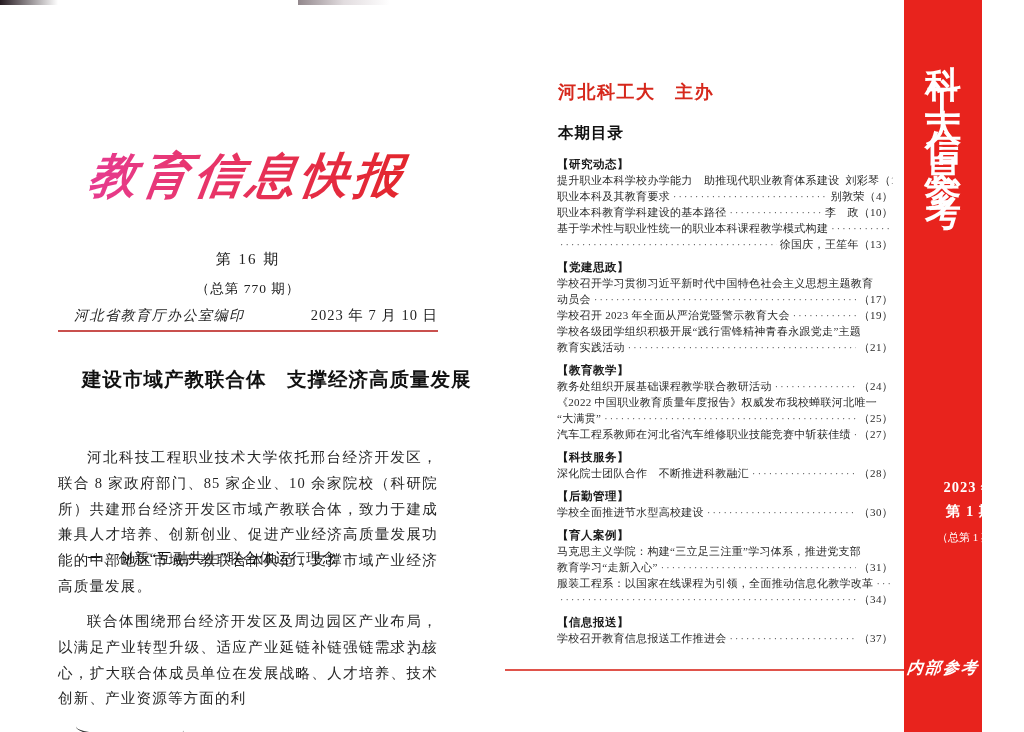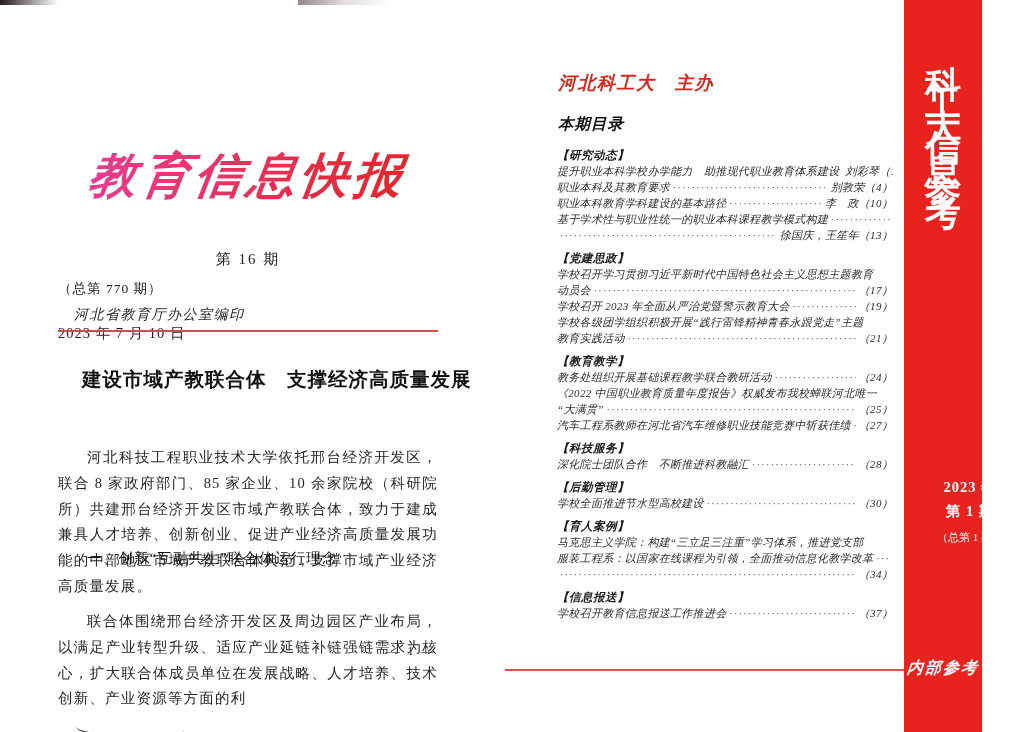--- a/index.html
+++ b/index.html
@@ -21,38 +21,38 @@
   .masthead{position:absolute;left:0;top:140px;width:100%;text-align:center;
     font-size:48px;font-weight:bold;font-style:italic;letter-spacing:5px;
     transform:skewX(-8deg);line-height:72px;white-space:nowrap;color:#e0306e;}
   @supports (-webkit-background-clip: text) {
     .masthead{
       background:linear-gradient(90deg,#e63d9a 0%,#e8356b 38%,#e52c44 68%,#e22424 100%);
       -webkit-background-clip:text;background-clip:text;-webkit-text-fill-color:transparent;}
   }
   .issue-no{position:absolute;left:0;top:250px;width:100%;text-align:center;
     font-size:15px;letter-spacing:2px;color:#222;}
-  .total-no{position:absolute;left:0;top:280px;width:100%;text-align:left;
+  .total-no{position:absolute;left:0;top:280px;width:100%;text-align:center;
     font-size:13.5px;letter-spacing:1px;color:#222;}
   .pub-row{position:absolute;left:0;top:306px;width:100%;display:flex;
-    justify-content:space-between;align-items:baseline;flex-direction:column;}
+    justify-content:space-between;align-items:baseline;}
   .publisher{font-size:14px;font-style:italic;letter-spacing:1.5px;padding-left:16px;color:#1f1f1f;}
   .pub-date{font-size:14.5px;letter-spacing:1px;color:#1f1f1f;}
   .red-rule{position:absolute;left:0;top:330px;width:380px;height:2px;background:#c9504e;}
   .article-title{position:absolute;left:0;top:366px;width:100%;text-align:center;
     font-size:19.5px;font-weight:bold;letter-spacing:1px;color:#111;white-space:nowrap;margin-left:24px;}
   .para{font-size:14.5px;line-height:25.8px;letter-spacing:1.2px;
     text-align:justify;text-justify:inter-character;text-indent:2em;color:#262626;margin-top:33px;}
   .para-1{position:absolute;left:0;top:412px;width:380px;}
   .sec-heading{position:absolute;left:0;top:549px;width:380px;font-size:14.5px;
     font-weight:normal;letter-spacing:1.2px;text-indent:2em;color:#111;white-space:nowrap;}
   .para-2{position:absolute;left:0;top:576px;width:380px;}
   .pageno{position:absolute;right:2px;top:643px;font-size:13px;letter-spacing:2px;color:#333;}
   
-  .right-page{position:absolute;left:557px;top:7px;width:336px;height:640px;font-style:italic;}
+  .right-page{position:absolute;left:557px;top:16px;width:336px;height:640px;}
   .organizer{position:absolute;left:1px;top:64px;font-size:18px;font-weight:bold;
     color:#d6281c;letter-spacing:1.5px;white-space:nowrap;}
   .toc-title{position:absolute;left:1px;top:107px;font-size:15.5px;font-weight:bold;
     letter-spacing:1px;color:#111;}
   .toc{position:absolute;left:0;top:133px;width:336px;}
   .t-sec{height:16px;line-height:16px;margin-top:7px;font-size:11.5px;font-weight:bold;
     color:#1a1a1a;letter-spacing:.5px;white-space:nowrap;}
   .t-row{height:16px;line-height:16px;display:flex;align-items:baseline;
     font-size:11px;color:#2a2a2a;overflow:hidden;}
   .t-text{white-space:nowrap;letter-spacing:.3px;}
@@ -179,20 +179,25 @@
     <div class="t-row">
         <span class="t-text">学校全面推进节水型高校建设</span>
         <span class="t-dots"></span>
         <span class="t-tail">（30）</span>
       </div>
     <div class="t-sec">【育人案例】</div>
     <div class="t-row">
         <span class="t-text">马克思主义学院：构建“三立足三注重”学习体系，推进党支部</span>
       </div>
     <div class="t-row">
+        <span class="t-text">教育学习“走新入心”</span>
+        <span class="t-dots"></span>
+        <span class="t-tail">（31）</span>
+      </div>
+    <div class="t-row">
         <span class="t-text">服装工程系：以国家在线课程为引领，全面推动信息化教学改革</span>
         <span class="t-dots"></span>
         <span class="t-tail"></span>
       </div>
     <div class="t-row">
         <span class="t-text"></span>
         <span class="t-dots"></span>
         <span class="t-tail">（34）</span>
       </div>
     <div class="t-sec">【信息报送】</div>

